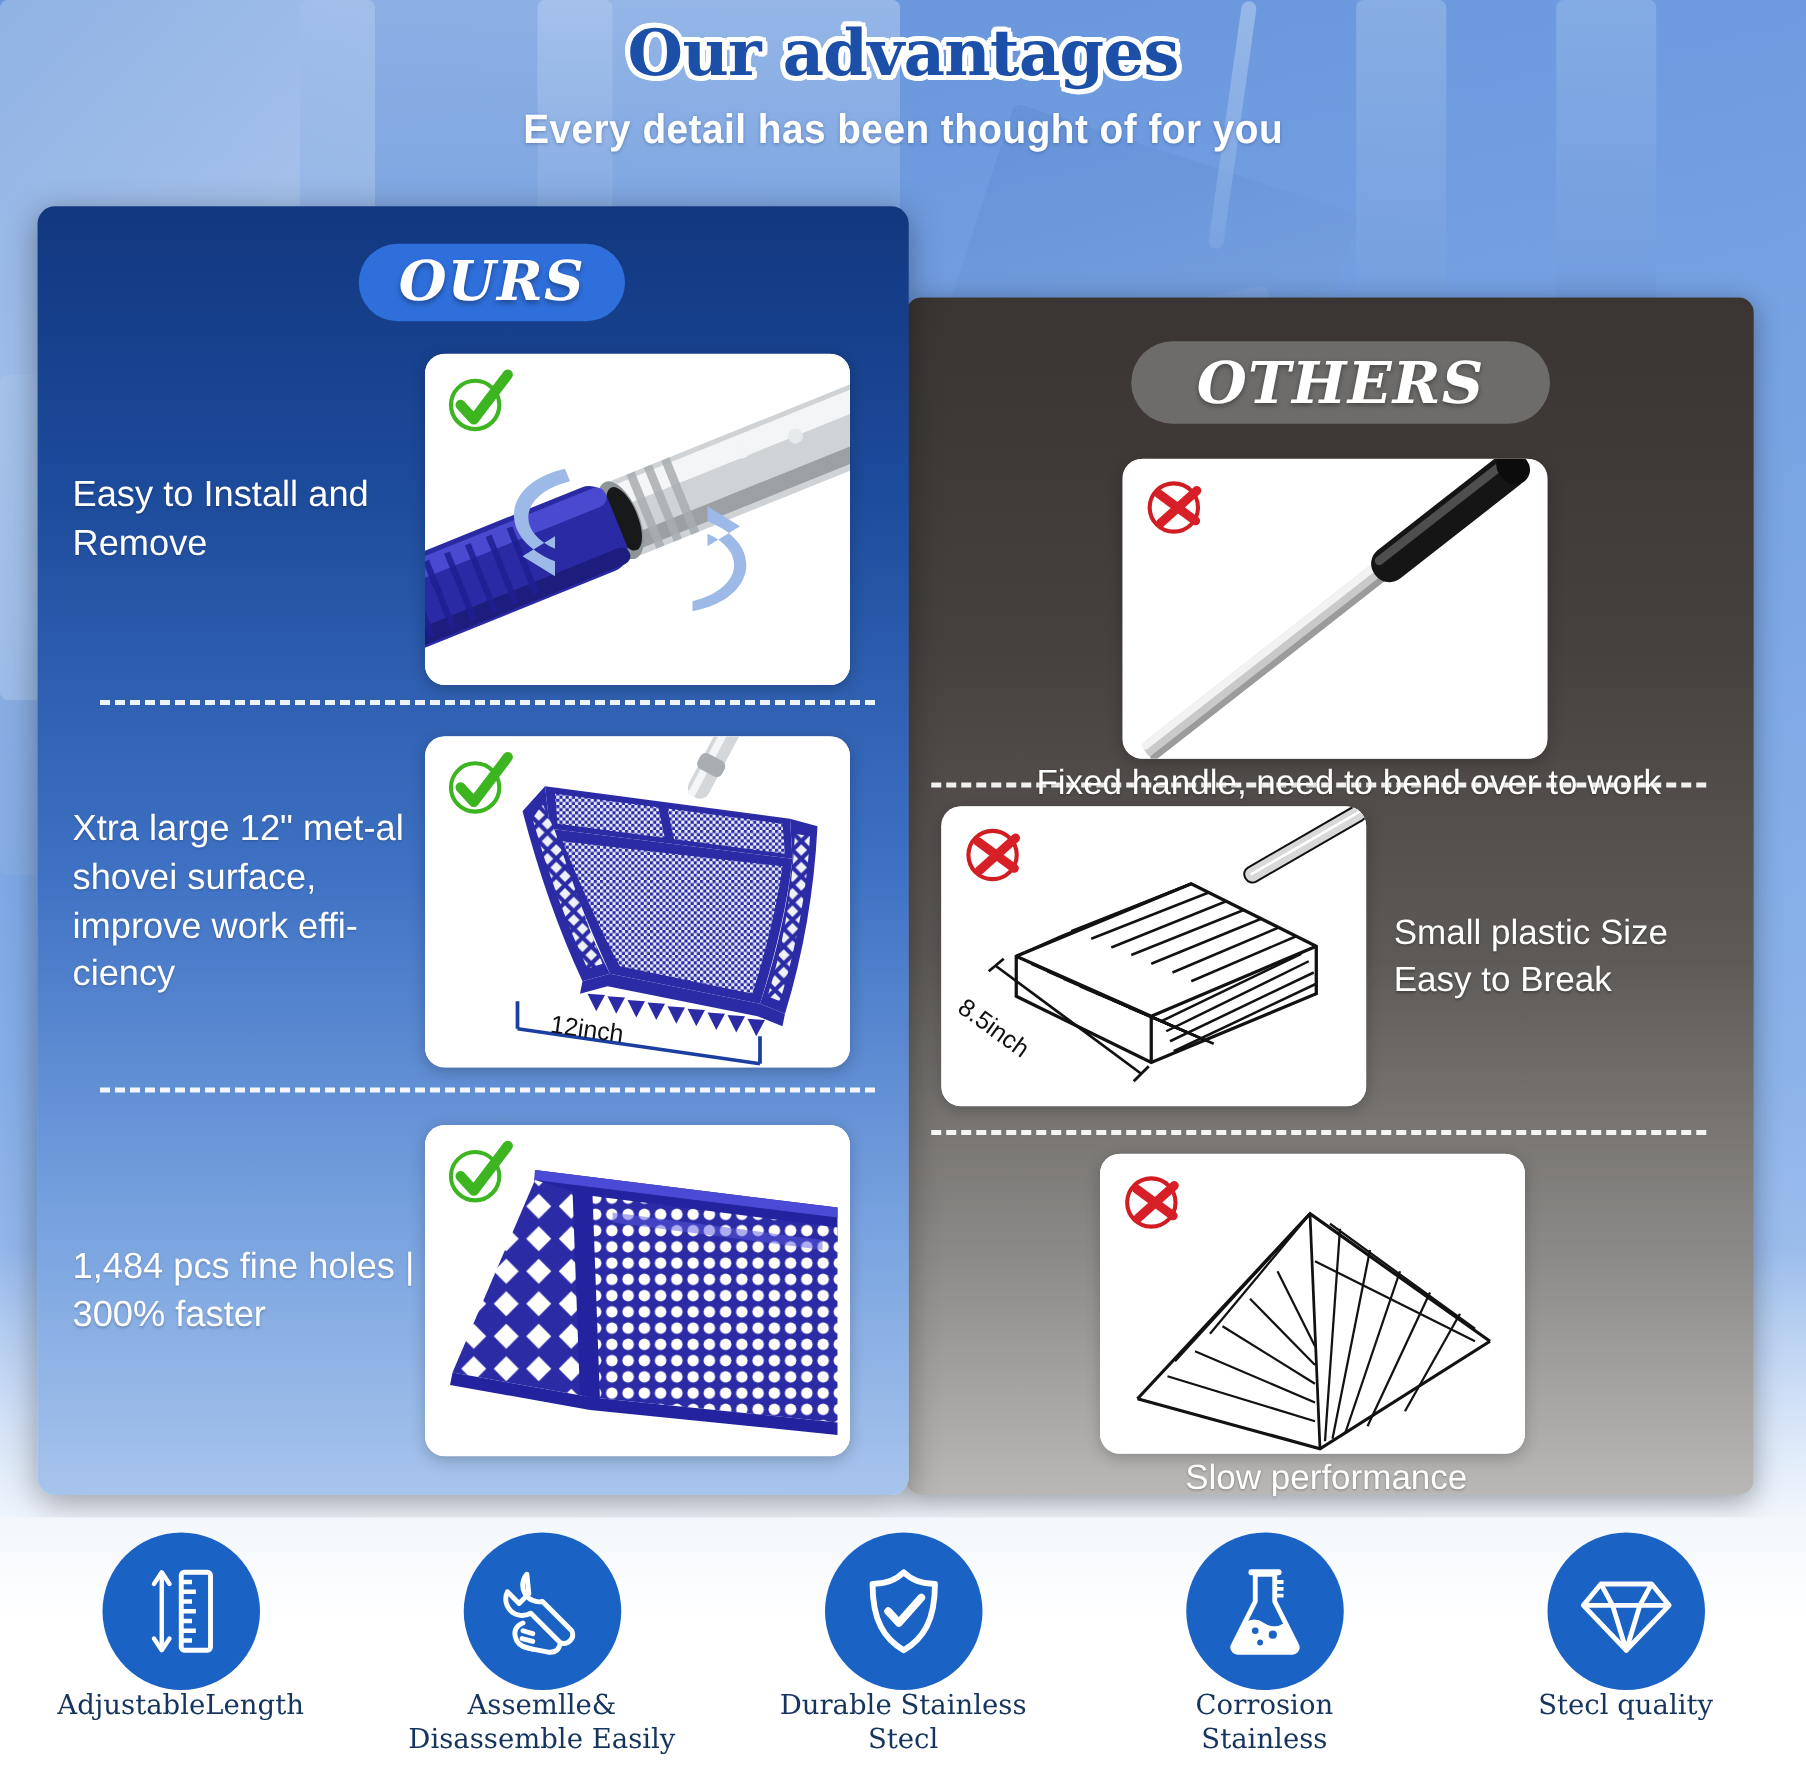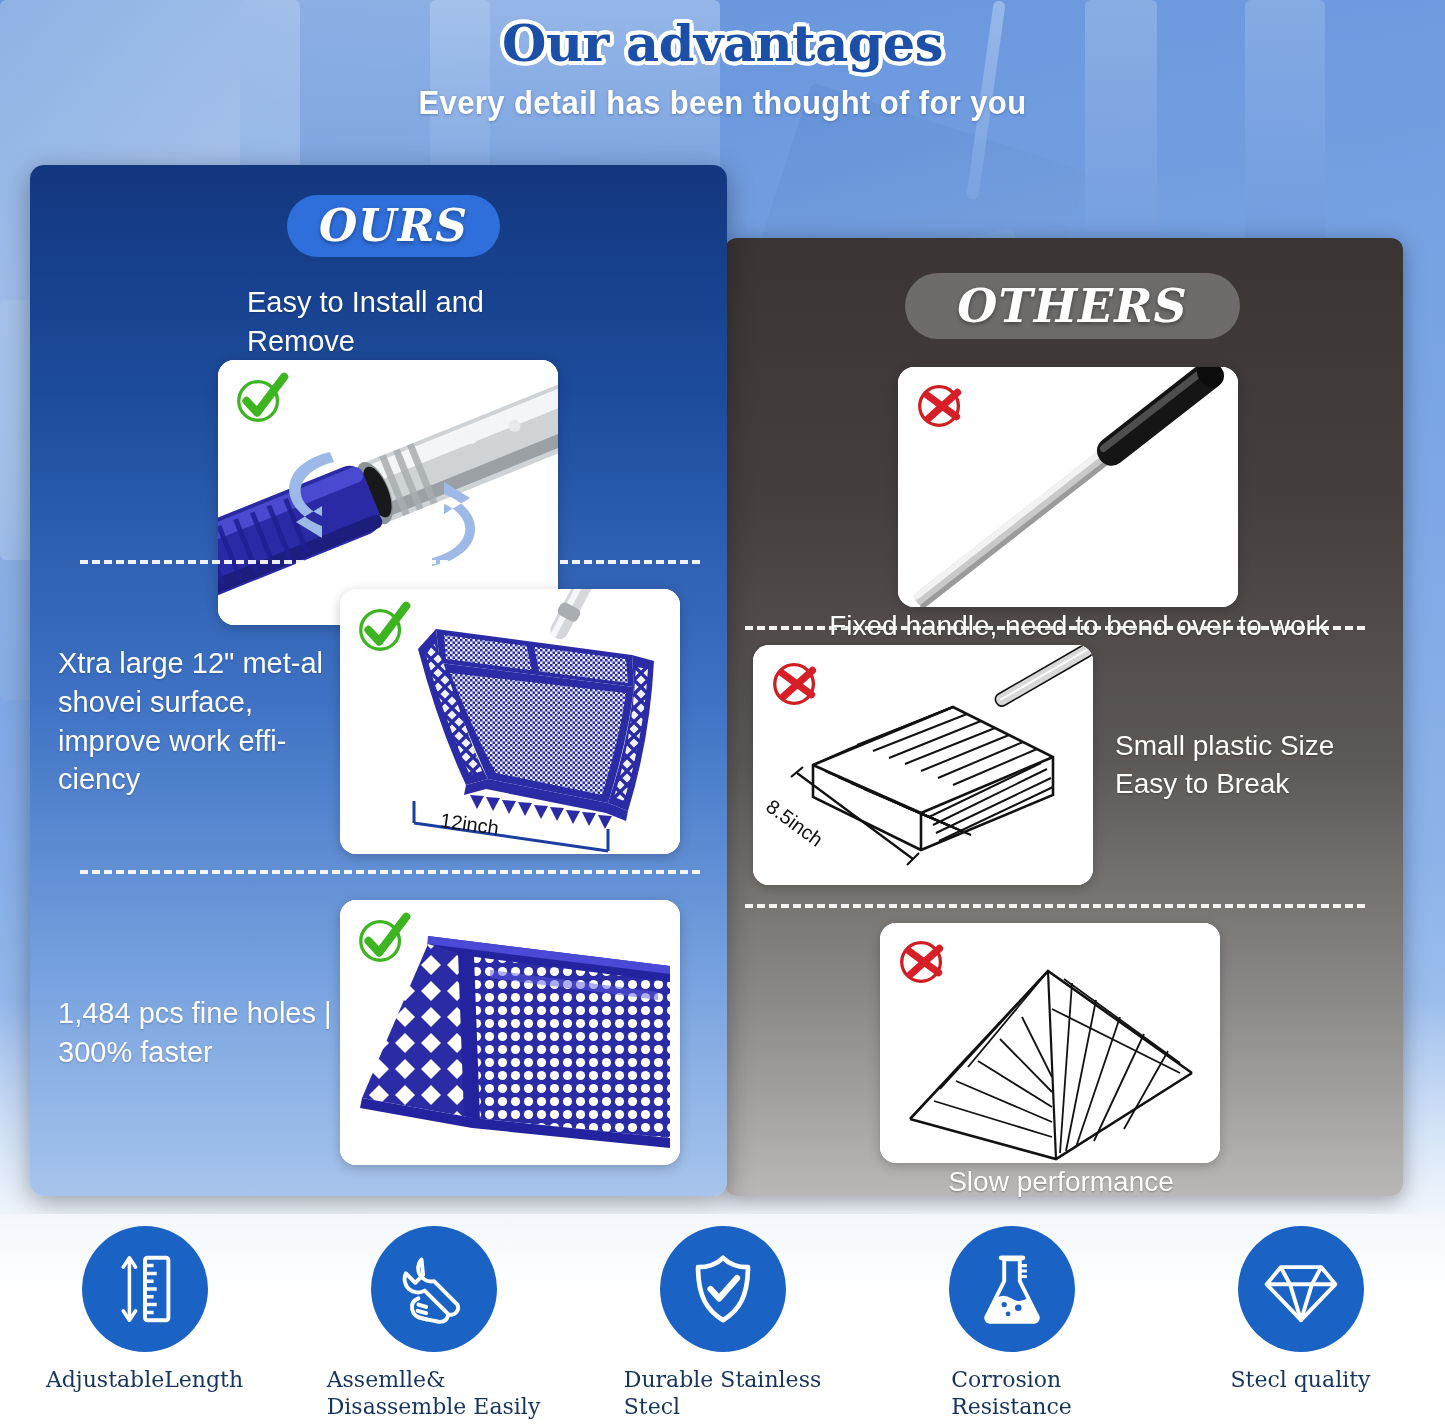--- a/index.html
+++ b/index.html
@@ -148,21 +148,21 @@
     background:linear-gradient(to bottom, #f3f7fc 0%, #ffffff 40%, #ffffff 100%);
   }
   .feature { flex:1; display:flex; flex-direction:column; align-items:center; padding-top:12px; }
   .feature-icon {
     width:126px; height:126px; border-radius:50%;
     background:#1a62c4;
     display:flex; align-items:center; justify-content:center;
   }
   .feature-icon svg { width:78px; height:78px; display:block; }
   .feature-label {
-    margin-top:15px; text-align:left;
+    margin-top:0; text-align:center;
     font-family:"DejaVu Serif", serif;
     font-size:22px; line-height:1.22; color:#16355e;
   }
 
   
   .dim-label {
     position:absolute; font-family:"Liberation Sans", sans-serif;
     font-size:20px; color:#111; white-space:nowrap;
   }
 </style>
@@ -308,21 +308,21 @@
         <path d="M16 19 L46 41 M47 16 L17 43" stroke="#d61f26" stroke-width="7.5" stroke-linecap="round"></path>
       </svg>
     </div>
   </div>
   <div class="row-text others-text">Slow performance</div>
 </div>
 
 <div id="ours-panel">
   <div class="pill" id="ours-badge">OURS</div>
 
-  <div class="row ours-row" style="top:118px;flex-direction:column;">
+  <div class="row ours-row" style="top:118px;">
     <div class="row-text ours-text">Easy to Install and Remove</div>
     <div class="photo-card ours-card">
       <svg viewBox="0 0 340 265" width="340" height="265">
         <rect width="340" height="265" fill="#fff"></rect>
         <g transform="rotate(-22 170 132)">
 
           <rect x="150" y="96" width="230" height="64" rx="14" fill="#cfd3d6"></rect>
           <rect x="150" y="100" width="230" height="18" rx="8" fill="#f3f5f6"></rect>
           <rect x="150" y="142" width="230" height="13" rx="6" fill="#9ba0a4"></rect>
           <ellipse cx="157" cy="128" rx="15" ry="33" fill="#8e9599"></ellipse>
@@ -517,21 +517,21 @@
           <path d="M36 10 h28" stroke-width="6" stroke-linecap="round"></path>
           <path d="M60 20 h9 M60 27 h9 M60 34 h9" stroke-width="4"></path>
         </g>
         <path d="M29 62 q10 -7 20 0 q10 7 21 0 l11 22 a5 5 0 0 1 -4 8 H22 a5 5 0 0 1 -4 -8 z" fill="#fff"></path>
         <circle cx="40" cy="70" r="3.4" fill="#1a62c4"></circle>
         <circle cx="58" cy="74" r="4.2" fill="#1a62c4"></circle>
         <circle cx="45" cy="82" r="3" fill="#1a62c4"></circle>
       </svg>
     </div>
     <div class="feature-label" style="white-space:pre-line">Corrosion
-Resistance</div>
+Stainless</div>
   </div>
 
 
   <div class="feature">
     <div class="feature-icon">
       <svg viewBox="0 0 100 100" fill="none" stroke="#fff" stroke-width="5" stroke-linejoin="round">
         <path d="M24 22 H76 L94 44 L50 90 L6 44 Z"></path>
         <path d="M6 44 H94"></path>
         <path d="M24 22 L36 44 L50 90 L64 44 L76 22"></path>
       </svg>

